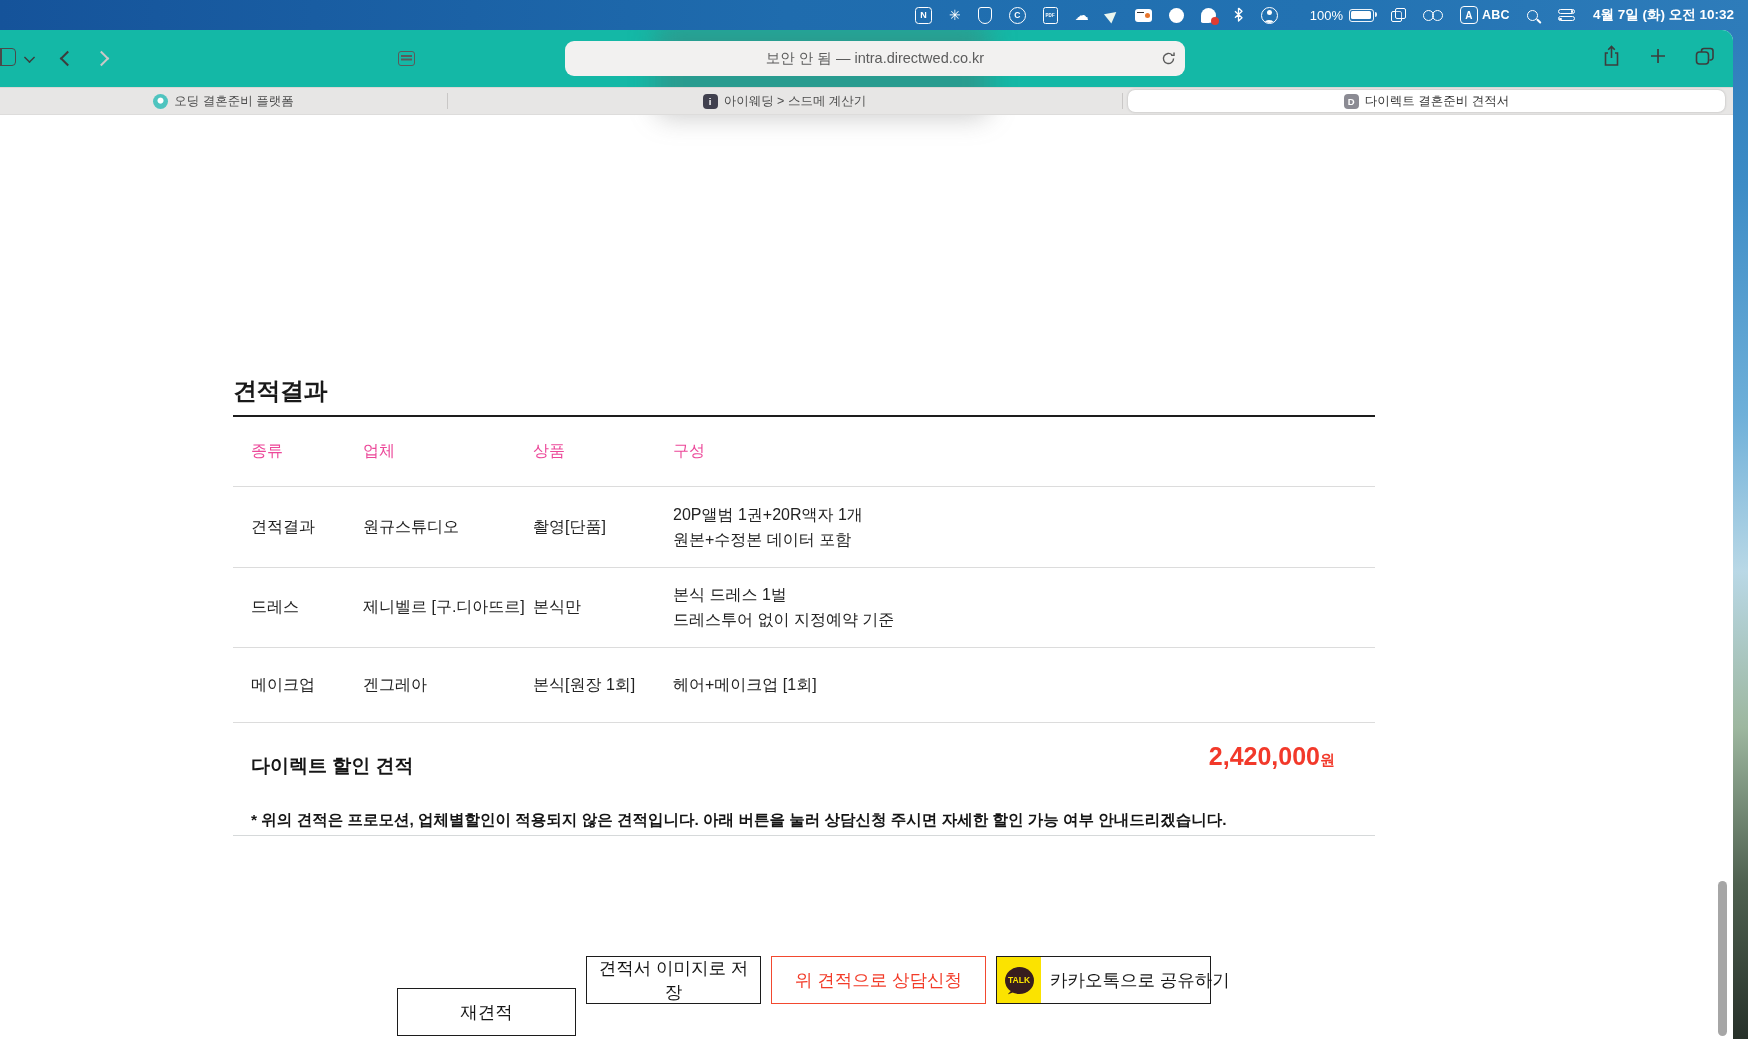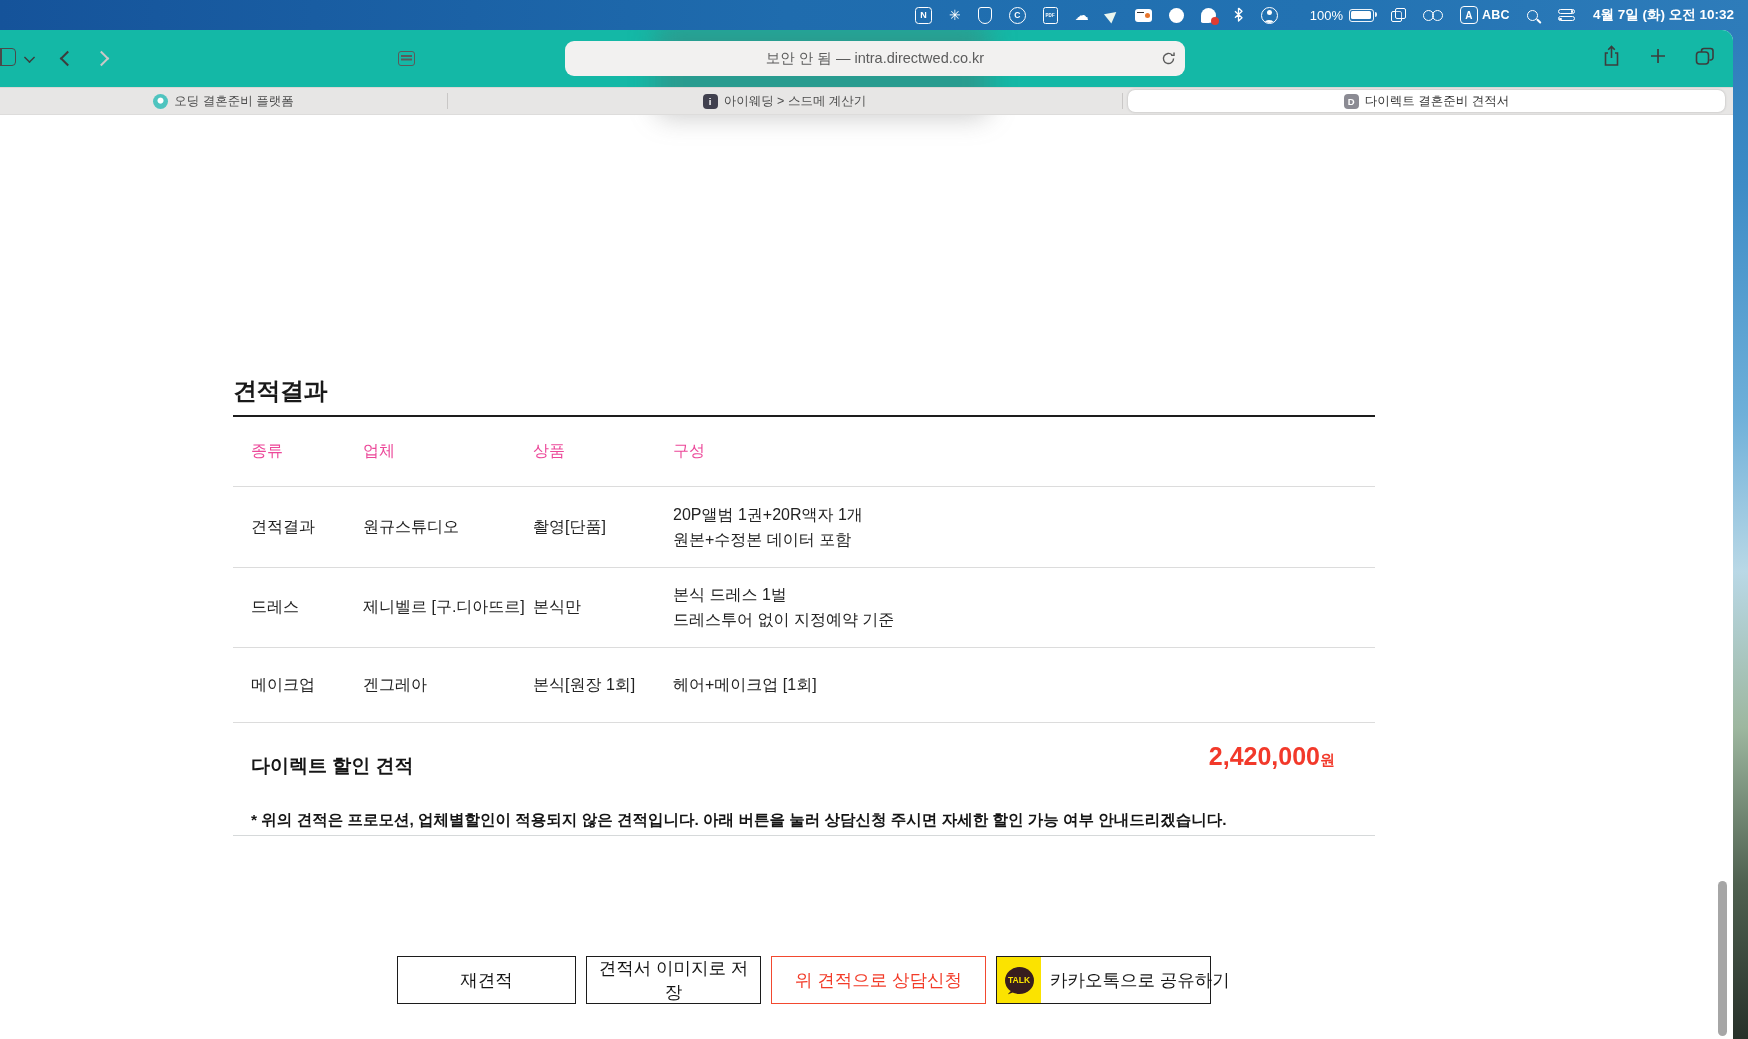--- a/index.html
+++ b/index.html
@@ -89,21 +89,21 @@
   .srow{position:relative;border-bottom:1px solid #dcdcdc;height:75px;display:flex;align-items:center;justify-content:space-between;padding:0 40px 0 18px;box-sizing:border-box;}
   .slabel{font-size:19px;font-weight:700;color:#161616;}
   .strike{font-size:19px;color:#1a1a1a;text-decoration:line-through;}
   .srow2{position:relative;height:112px;border-bottom:1px solid #d6d9da;}
   .s2label{position:absolute;left:18px;top:30px;font-size:19px;font-weight:700;color:#161616;}
   .s2price{position:absolute;right:40px;top:19px;font-size:25px;font-weight:700;color:#f2392a;text-align:right;}
   .s2unit{font-size:15px;font-weight:700;}
   .note{position:absolute;left:18px;top:76px;font-size:15.5px;font-weight:700;color:#141414;white-space:nowrap;margin-top:11px;}
   .btnrow{position:absolute;left:233px;top:926px;width:1142px;display:flex;justify-content:center;gap:10px;}
   .btn{height:48px;display:flex;align-items:center;justify-content:center;background:#fff;border:1px solid #1c1c1c;font-size:17.5px;color:#151515;box-sizing:border-box;cursor:pointer;font-family:inherit;}
-  .btn-requote{width:179px;}
+  .btn-requote{width:179px;margin-top:32px;}
   .btn-consult{width:215px;border-color:#f2492f;color:#f23b28;}
   .btn-save{width:175px;}
   .btn-kakao{width:215px;justify-content:flex-start;padding:0;}
   .kicon{width:44px;height:46px;background:#fbe300;display:grid;place-items:center;flex:none;}
   .kbubble{width:29px;height:27px;background:#371d1e;border-radius:50%;display:grid;place-items:center;color:#fbe300;font-size:8.5px;font-weight:800;position:relative;}
   .kbubble::after{content:"";position:absolute;left:3px;bottom:-1px;width:9px;height:8px;background:#371d1e;clip-path:polygon(0 100%,85% 0,100% 55%);}
   .klabel{padding:0 10px 0 9px;white-space:nowrap;}
   .scrollbar{position:absolute;right:6px;top:851px;width:9px;height:155px;border-radius:5px;background:rgba(0,0,0,.35);}
 </style>
 </head>

